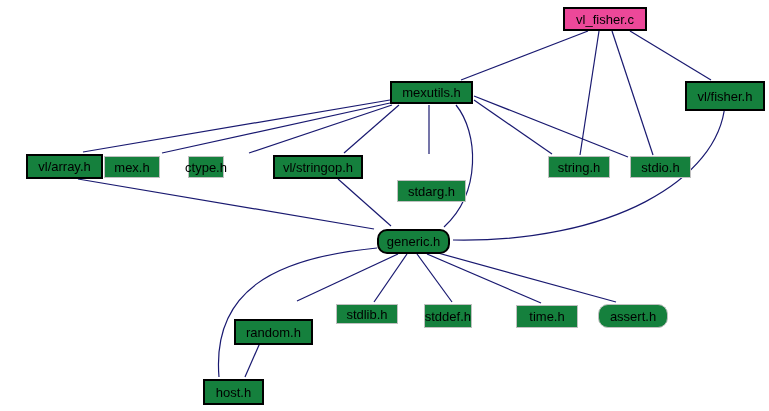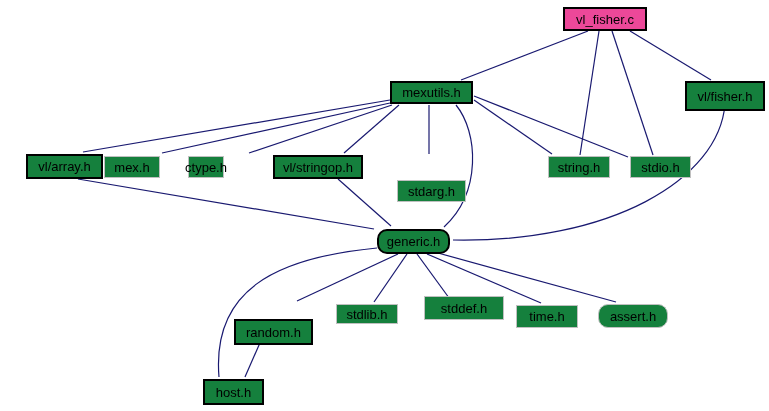--- a/index.html
+++ b/index.html
@@ -116,21 +116,21 @@
       </div>
       <div class="node linked" style="left: 377px; top: 229px; width: 73px; height: 25px; border-radius: 10px;">
         <span>generic.h</span>
       </div>
       <div class="node linked" style="left: 234px; top: 303px; width: 79px; height: 26px; margin-top: 16px;">
         <span>random.h</span>
       </div>
       <div class="node external" style="left: 336px; top: 304px; width: 62px; height: 20px;">
         <span>stdlib.h</span>
       </div>
-      <div class="node external" style="left: 424px; top: 296px; width: 80px; height: 24px;">
+      <div class="node external" style="left: 424px; top: 304px; width: 48px; height: 24px; justify-content: flex-end;">
         <span>stddef.h</span>
       </div>
       <div class="node external" style="left: 516px; top: 305px; width: 62px; height: 23px;">
         <span>time.h</span>
       </div>
       <div class="node external" style="left: 598px; top: 304px; width: 70px; height: 24px; border-radius: 10px;">
         <span>assert.h</span>
       </div>
       <div class="node linked" style="left: 203px; top: 379px; width: 61px; height: 26px;">
         <span>host.h</span>

